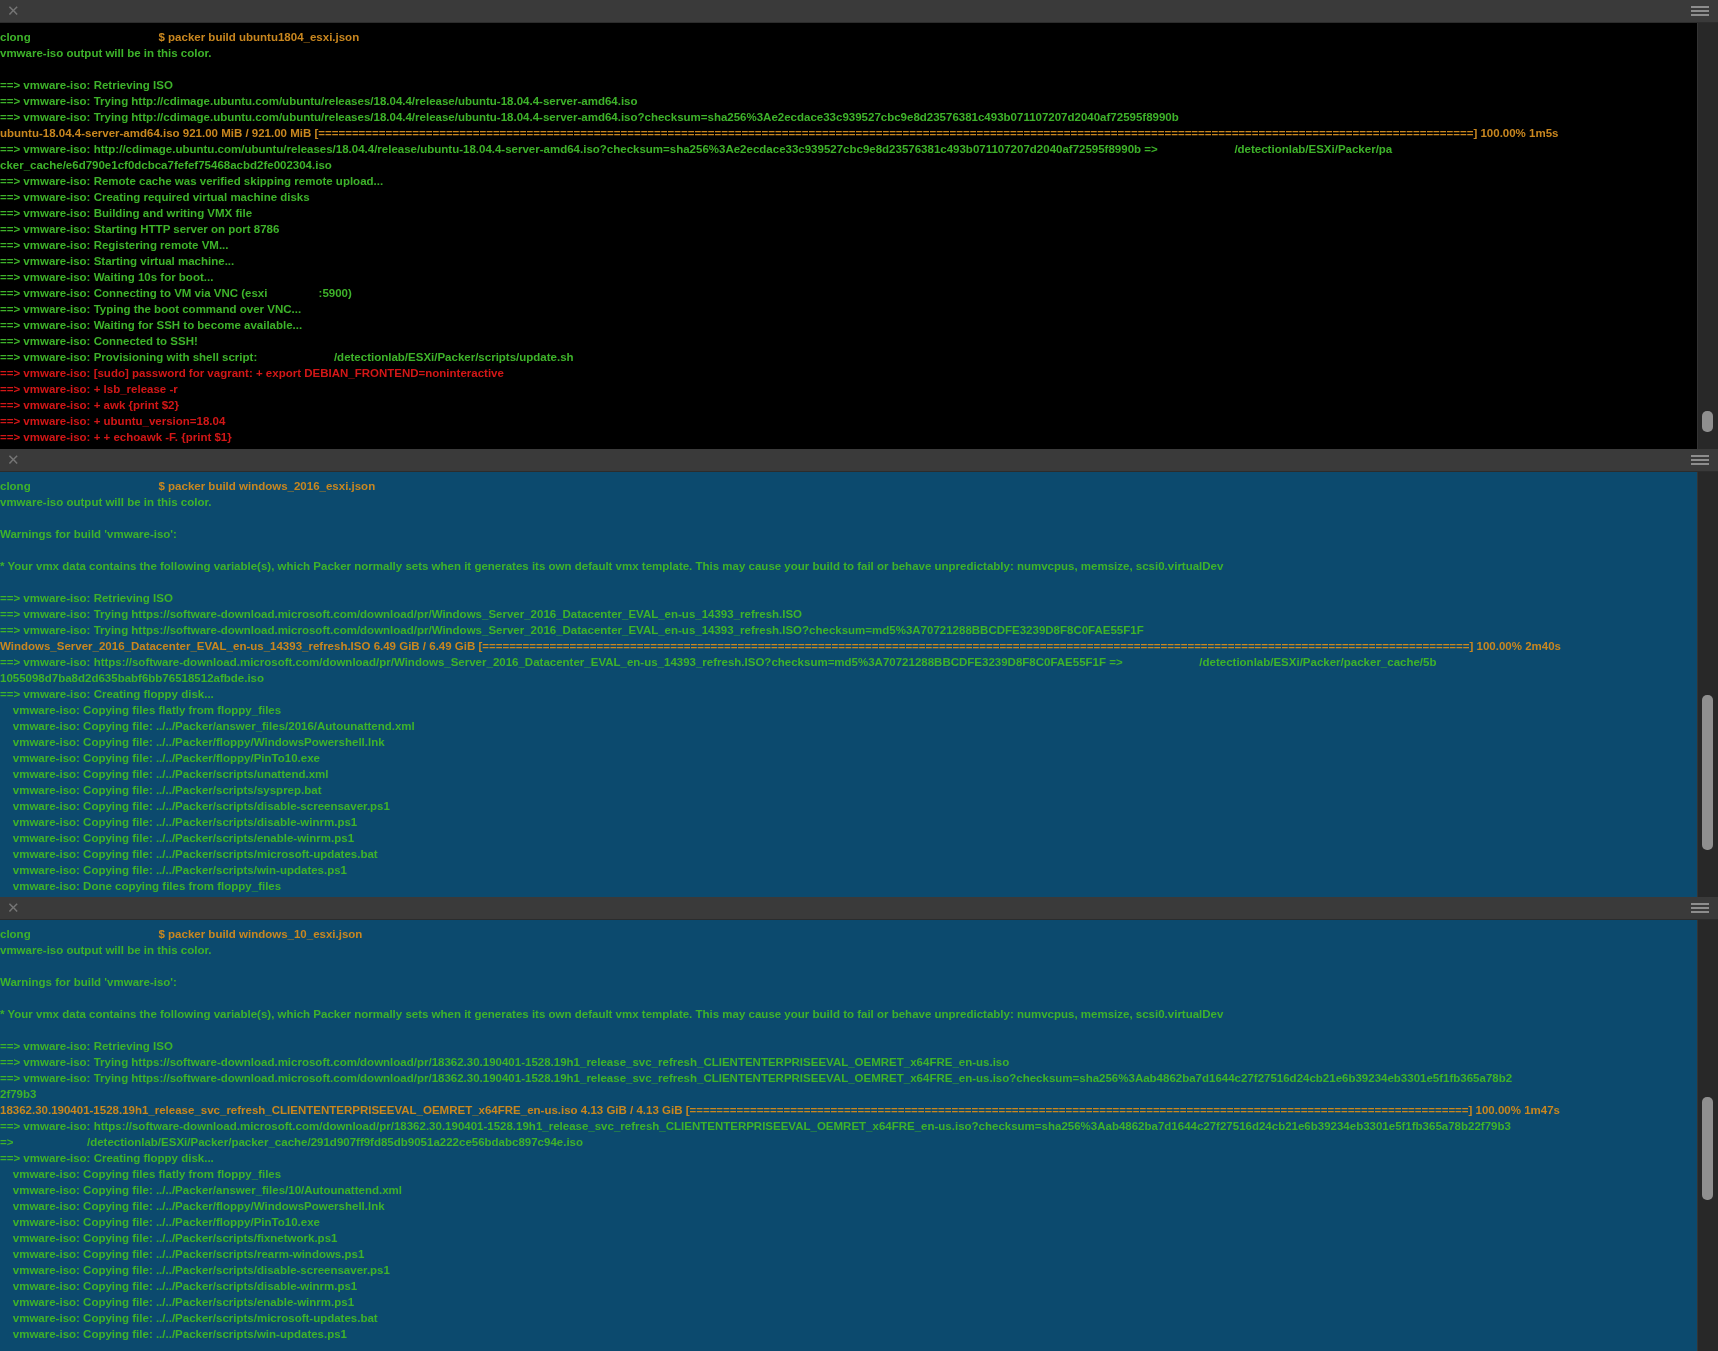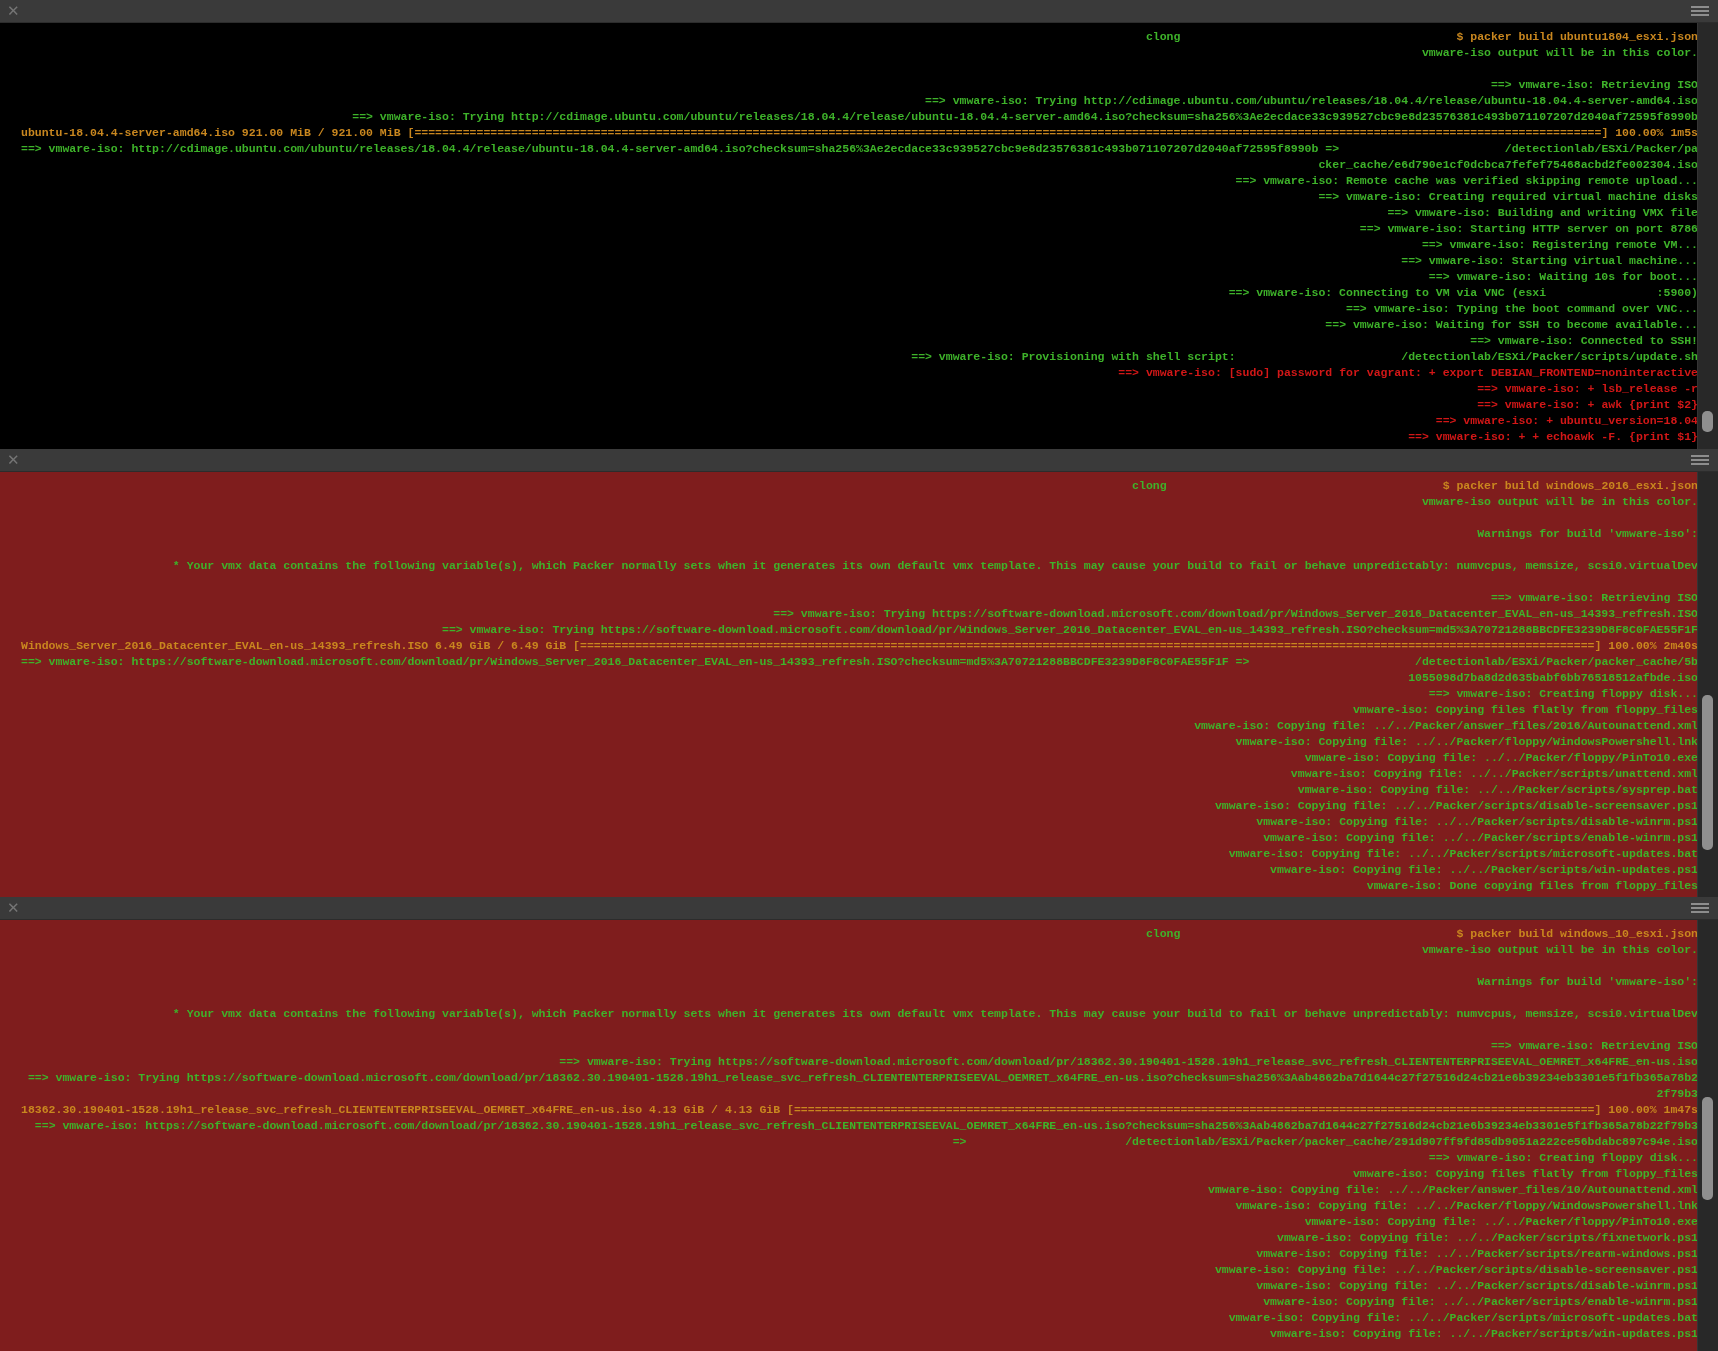--- a/index.html
+++ b/index.html
@@ -1,25 +1,25 @@
 <!DOCTYPE html>
 <html><head>
 <meta charset="utf-8">
 <style>
   html,body{margin:0;padding:0;background:#262626;width:1718px;height:1351px;overflow:hidden;}
   .pane{position:relative;width:100%;}
   .hdr{height:23px;background:#3a3a3a;position:relative;border-bottom:1px solid #2c2c2c;box-sizing:border-box;}
   .close{position:absolute;left:7px;top:2px;color:#757575;font:15px "DejaVu Sans",sans-serif;cursor:default;}
   .menu{position:absolute;right:9px;top:5px;width:18px;height:12px;}
   .bars{display:block;width:18px;height:2px;background:#8d8d8d;margin-top:5px;box-shadow:0 -4px 0 #8d8d8d,0 4px 0 #8d8d8d;}
-  .pbody{position:relative;overflow:hidden;height:calc(100% - 23px);background:#7f1d1d;}
+  .pbody{position:relative;overflow:hidden;height:calc(100% - 23px);background:#0c4a6e;}
   .pbody.black{background:#000000;}
-  .content{position:absolute;left:0;top:0;right:20px;bottom:0;padding:6px 0 0 16px;
-           font-family:Liberation Mono, monospace;font-weight:bold;font-size:11.5px;line-height:16px;
-           white-space:pre;overflow:hidden;text-align:right;}
+  .content{position:absolute;left:0;top:0;right:20px;bottom:0;padding:6px 0 0 0;
+           font-family:Liberation Sans, sans-serif;font-weight:bold;font-size:11.5px;line-height:16px;
+           white-space:pre;overflow:hidden;}
   .row{height:16px;white-space:pre;}
   .g{color:#3eb32a;} .o{color:#c9871f;} .r{color:#d31717;}
   .sb{position:absolute;right:0;top:0;bottom:0;width:20px;background:#282828;border-left:1px solid #343434;}
   .thumb{position:absolute;left:4px;width:11px;background:#8f8f8f;border-radius:5px;}
 </style>
 </head>
 <body>
 
 <div class="pane" style="height:449px">
   <div class="hdr">

